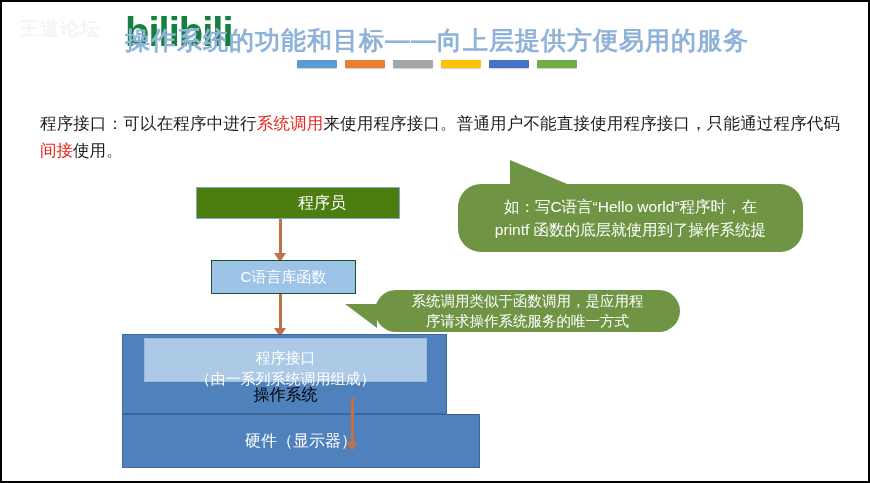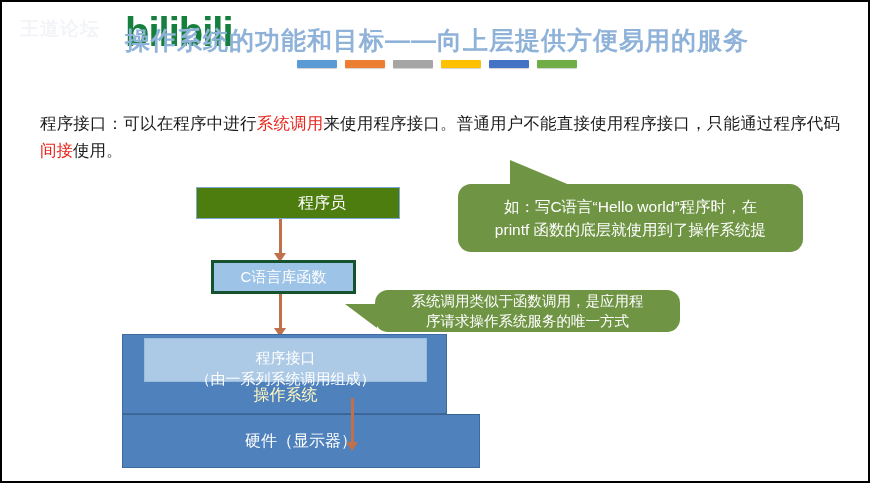--- a/index.html
+++ b/index.html
@@ -118,21 +118,21 @@
     border: 1px solid #7ba7d0;
     font-size: 16px;
     padding-left: 48px;
   }
   #box-clib {
     left: 209px;
     top: 258px;
     width: 145px;
     height: 34px;
     background: #9dc3e6;
-    border: 3px solid #14532d;
+    border: 1px solid #14532d;
     font-size: 15px;
   }
   #block-os {
     left: 120px;
     top: 332px;
     width: 325px;
     height: 80px;
     background: #4f81bd;
     border: 1px solid #3f6a9e;
     display: block;
@@ -162,21 +162,21 @@
     text-align: center;
     padding-top: 8px;
     font-family: "Liberation Sans", sans-serif;
   }
   #label-os {
     position: absolute;
     left: 0;
     top: 50px;
     width: 325px;
     text-align: center;
-    color: #fef9c3;
+    color: #000000;
     font-size: 16px;
     font-family: "Liberation Sans", sans-serif;
   }
 
   
   .arrow-v {
     position: absolute;
     width: 13px;
   }
   .arrow-v .shaft {
@@ -203,21 +203,21 @@
   #arrow2 .head  { top: 34px; }
   #arrow3 { left: 344px; top: 396px; height: 56px; }
   #arrow3 .shaft { height: 46px; }
   #arrow3 .head  { top: 44px; }
 
   
   .callout {
     position: absolute;
     background: #6f9444;
     color: #ffffff;
-    border-radius: 13px;
+    border-radius: 23px;
     box-sizing: border-box;
     font-family: "Liberation Sans", sans-serif;
     text-align: center;
     display: flex;
     align-items: center;
     justify-content: center;
   }
   #callout-printf {
     left: 456px;
     top: 182px;

